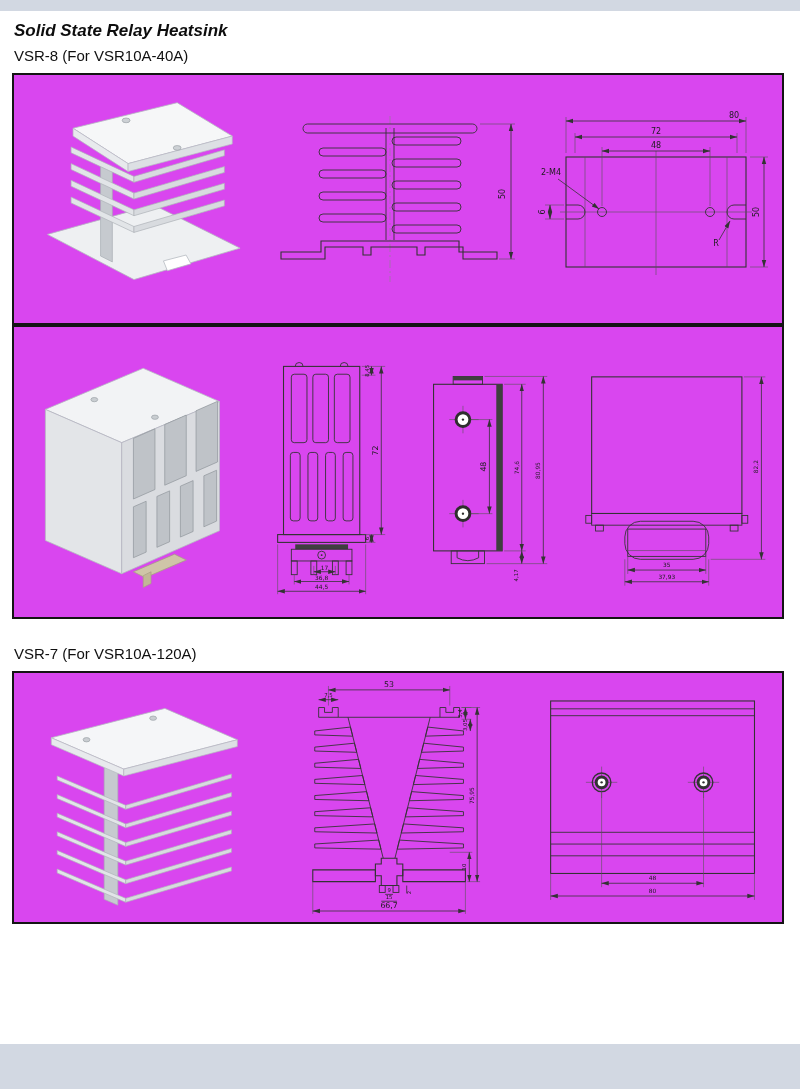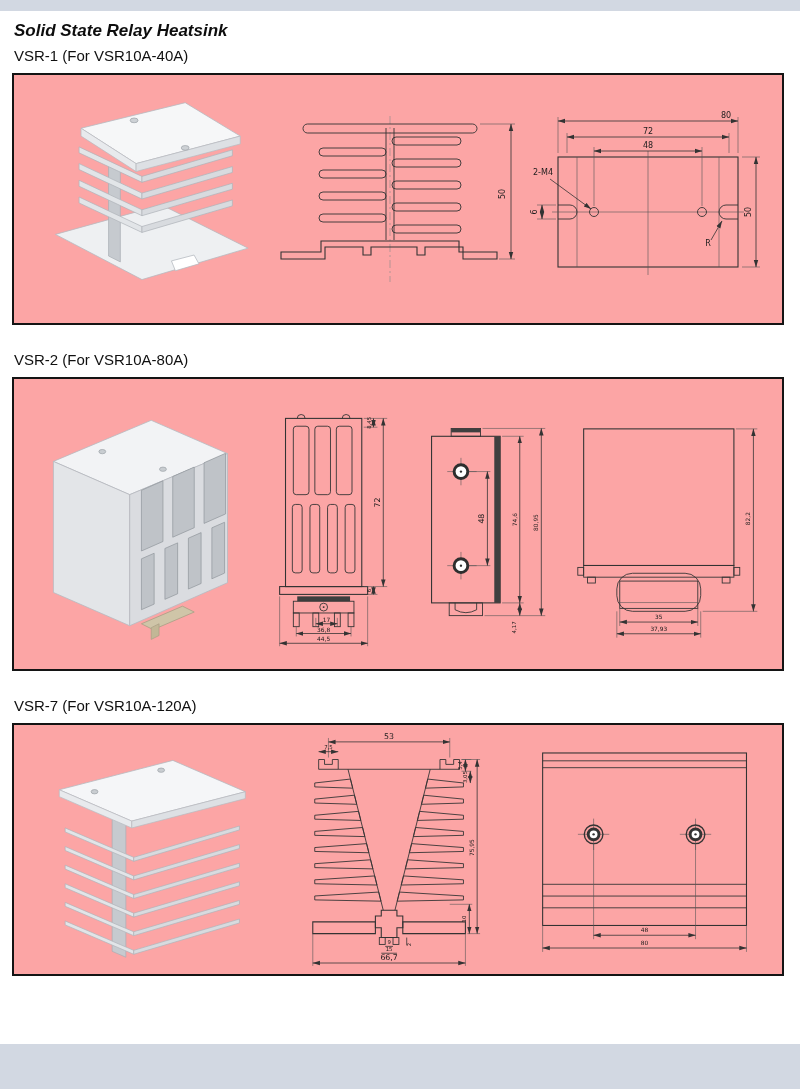--- a/index.html
+++ b/index.html
@@ -5,22 +5,22 @@
   html,body{margin:0;padding:0;background:#ffffff;}
   .page{position:relative;width:800px;height:1089px;background:#fff;overflow:hidden;
         font-family:"Liberation Sans",sans-serif;color:#111;}
   .accent-bar{position:absolute;left:0;right:0;background:#d2d8e2;}
   .accent-top{top:0;height:11px;}
   .accent-bottom{bottom:0;height:45px;}
   .content{position:absolute;top:11px;left:12px;width:772px;}
   .doc-title{margin:10px 0 6px 2px;font-size:17px;font-style:italic;font-weight:bold;color:#0d0d0d;}
   .sec-heading{margin:26px 0 9px 2px;font-size:15px;font-weight:400;color:#101010;}
   .sec-heading.first{margin-top:6px;}
-  .panel{border:2px solid #141414;background:#fca5a5;box-sizing:border-box;
-         display:flex;align-items:center;justify-content:space-between;padding:4px 12px;}
+  .panel{border:2px solid #141414;background:#d946ef;box-sizing:border-box;
+         display:flex;align-items:center;justify-content:space-between;padding:4px 4px;}
   .panel-1{height:252px;}
   .panel-2{height:294px;}
   .panel-3{height:253px;}
   svg{display:block;}
   svg text{font-family:"DejaVu Sans",sans-serif;fill:#1c1c1c;}
   .obj{stroke:#333;stroke-width:1.1;fill:none;}
   .obj2{stroke:#333;stroke-width:0.9;fill:none;}
   .dim{stroke:#333;stroke-width:0.8;fill:none;}
   .ext{stroke:#555;stroke-width:0.6;fill:none;}
   .cl{stroke:#888;stroke-width:0.6;fill:none;stroke-dasharray:8 3 2 3;}
@@ -31,21 +31,21 @@
 </style>
 </head>
 <body>
 
 <div class="page">
   <div class="accent-bar accent-top"></div>
 
   <div class="content">
     <h1 class="doc-title">Solid State Relay Heatsink</h1>
 
-    <h2 class="sec-heading first">VSR-1 (For VSR10A-40A)</h2>
+    <h2 class="sec-heading first">VSR-8 (For VSR10A-40A)</h2>
     <div class="panel panel-1">
 
       <svg width="228" height="228" viewBox="0 0 232 232">
         <polygon points="30,152 118,198 226,166 138,122" fill="#eef0f2" stroke="#b5bac0" stroke-width="0.8"></polygon>
         <polygon points="152,189 176,182 171,173 148,179" fill="#ffffff" stroke="#b5bac0" stroke-width="0.8"></polygon>
         <polygon points="84,78 96,84 96,180 84,174" fill="#c6cacf" stroke="#a8adb3" stroke-width="0.7"></polygon>
         <g>
           <polygon points="54,114 118,144 118,150 54,120" fill="#e2e5e8" stroke="#adb2b8" stroke-width="0.7"></polygon>
           <polygon points="118,144 210,117 210,123 118,150" fill="#d8dbdf" stroke="#adb2b8" stroke-width="0.7"></polygon>
           <polygon points="54,97 118,127 118,133 54,103" fill="#e2e5e8" stroke="#adb2b8" stroke-width="0.7"></polygon>
@@ -127,21 +127,20 @@
         <line class="ext" x1="26" y1="110" x2="7" y2="110"></line>
         <line class="dim" x1="12" y1="96" x2="12" y2="110" marker-start="url(#arC)" marker-end="url(#arC)"></line>
         <text class="dt" x="7" y="103" text-anchor="middle" transform="rotate(-90 7 103)">6</text>
         <text class="dt" x="13" y="66" text-anchor="middle">2-M4</text>
         <line class="dim" x1="20" y1="70" x2="61" y2="100" marker-end="url(#arC)"></line>
         <text class="dt" x="178" y="137" text-anchor="middle">R</text>
         <line class="dim" x1="181" y1="131" x2="192" y2="112" marker-end="url(#arC)"></line>
       </svg>
     </div>
 
-    <h2 class="sec-heading">VSR-2 (For VSR10A-80A)</h2>
     <div class="panel panel-2">
 
       <svg width="225" height="248" viewBox="0 0 230 252">
         <polygon points="28,62 128,20 206,54 106,96" fill="#f2f3f5" stroke="#b5bac0" stroke-width="0.8"></polygon>
         <polygon points="28,62 106,96 106,230 28,196" fill="#e3e5e8" stroke="#b5bac0" stroke-width="0.8"></polygon>
         <polygon points="106,96 206,54 206,186 106,230" fill="#dadce0" stroke="#b5bac0" stroke-width="0.8"></polygon>
         <ellipse cx="78" cy="52" rx="3.5" ry="2.2" fill="#c9cdd1" stroke="#9aa0a6" stroke-width="0.7"></ellipse>
         <ellipse cx="140" cy="70" rx="3.5" ry="2.2" fill="#c9cdd1" stroke="#9aa0a6" stroke-width="0.7"></ellipse>
         <g fill="#bfc3c8" stroke="#8e949a" stroke-width="0.7">
           <polygon points="118,91.6 140,81.9 140,143.9 118,153.6"></polygon>

